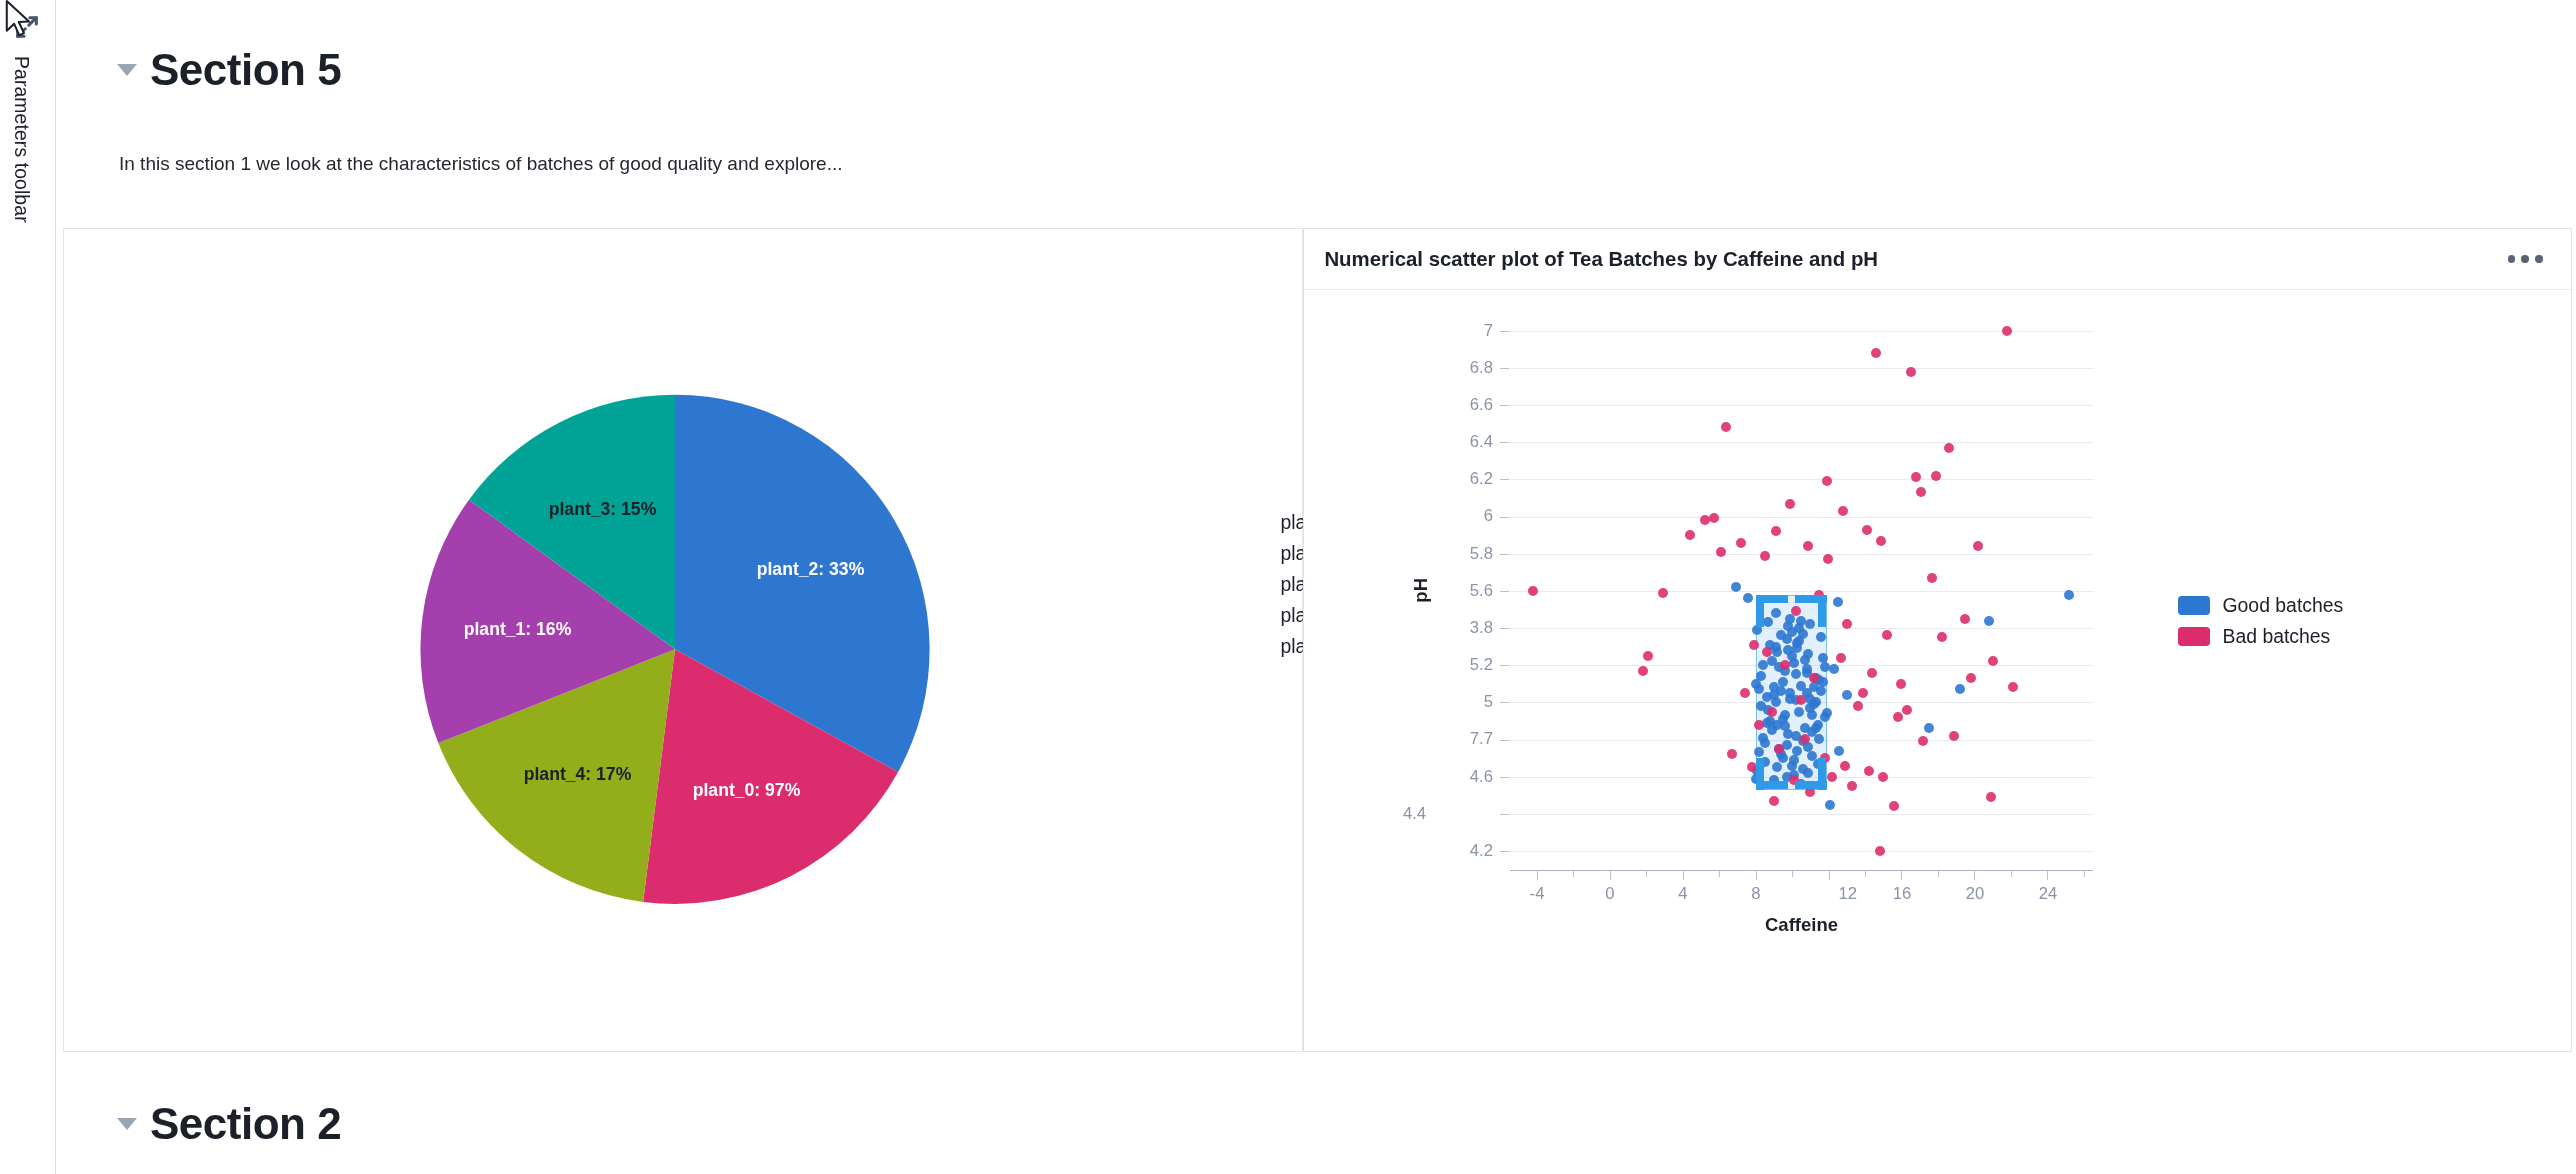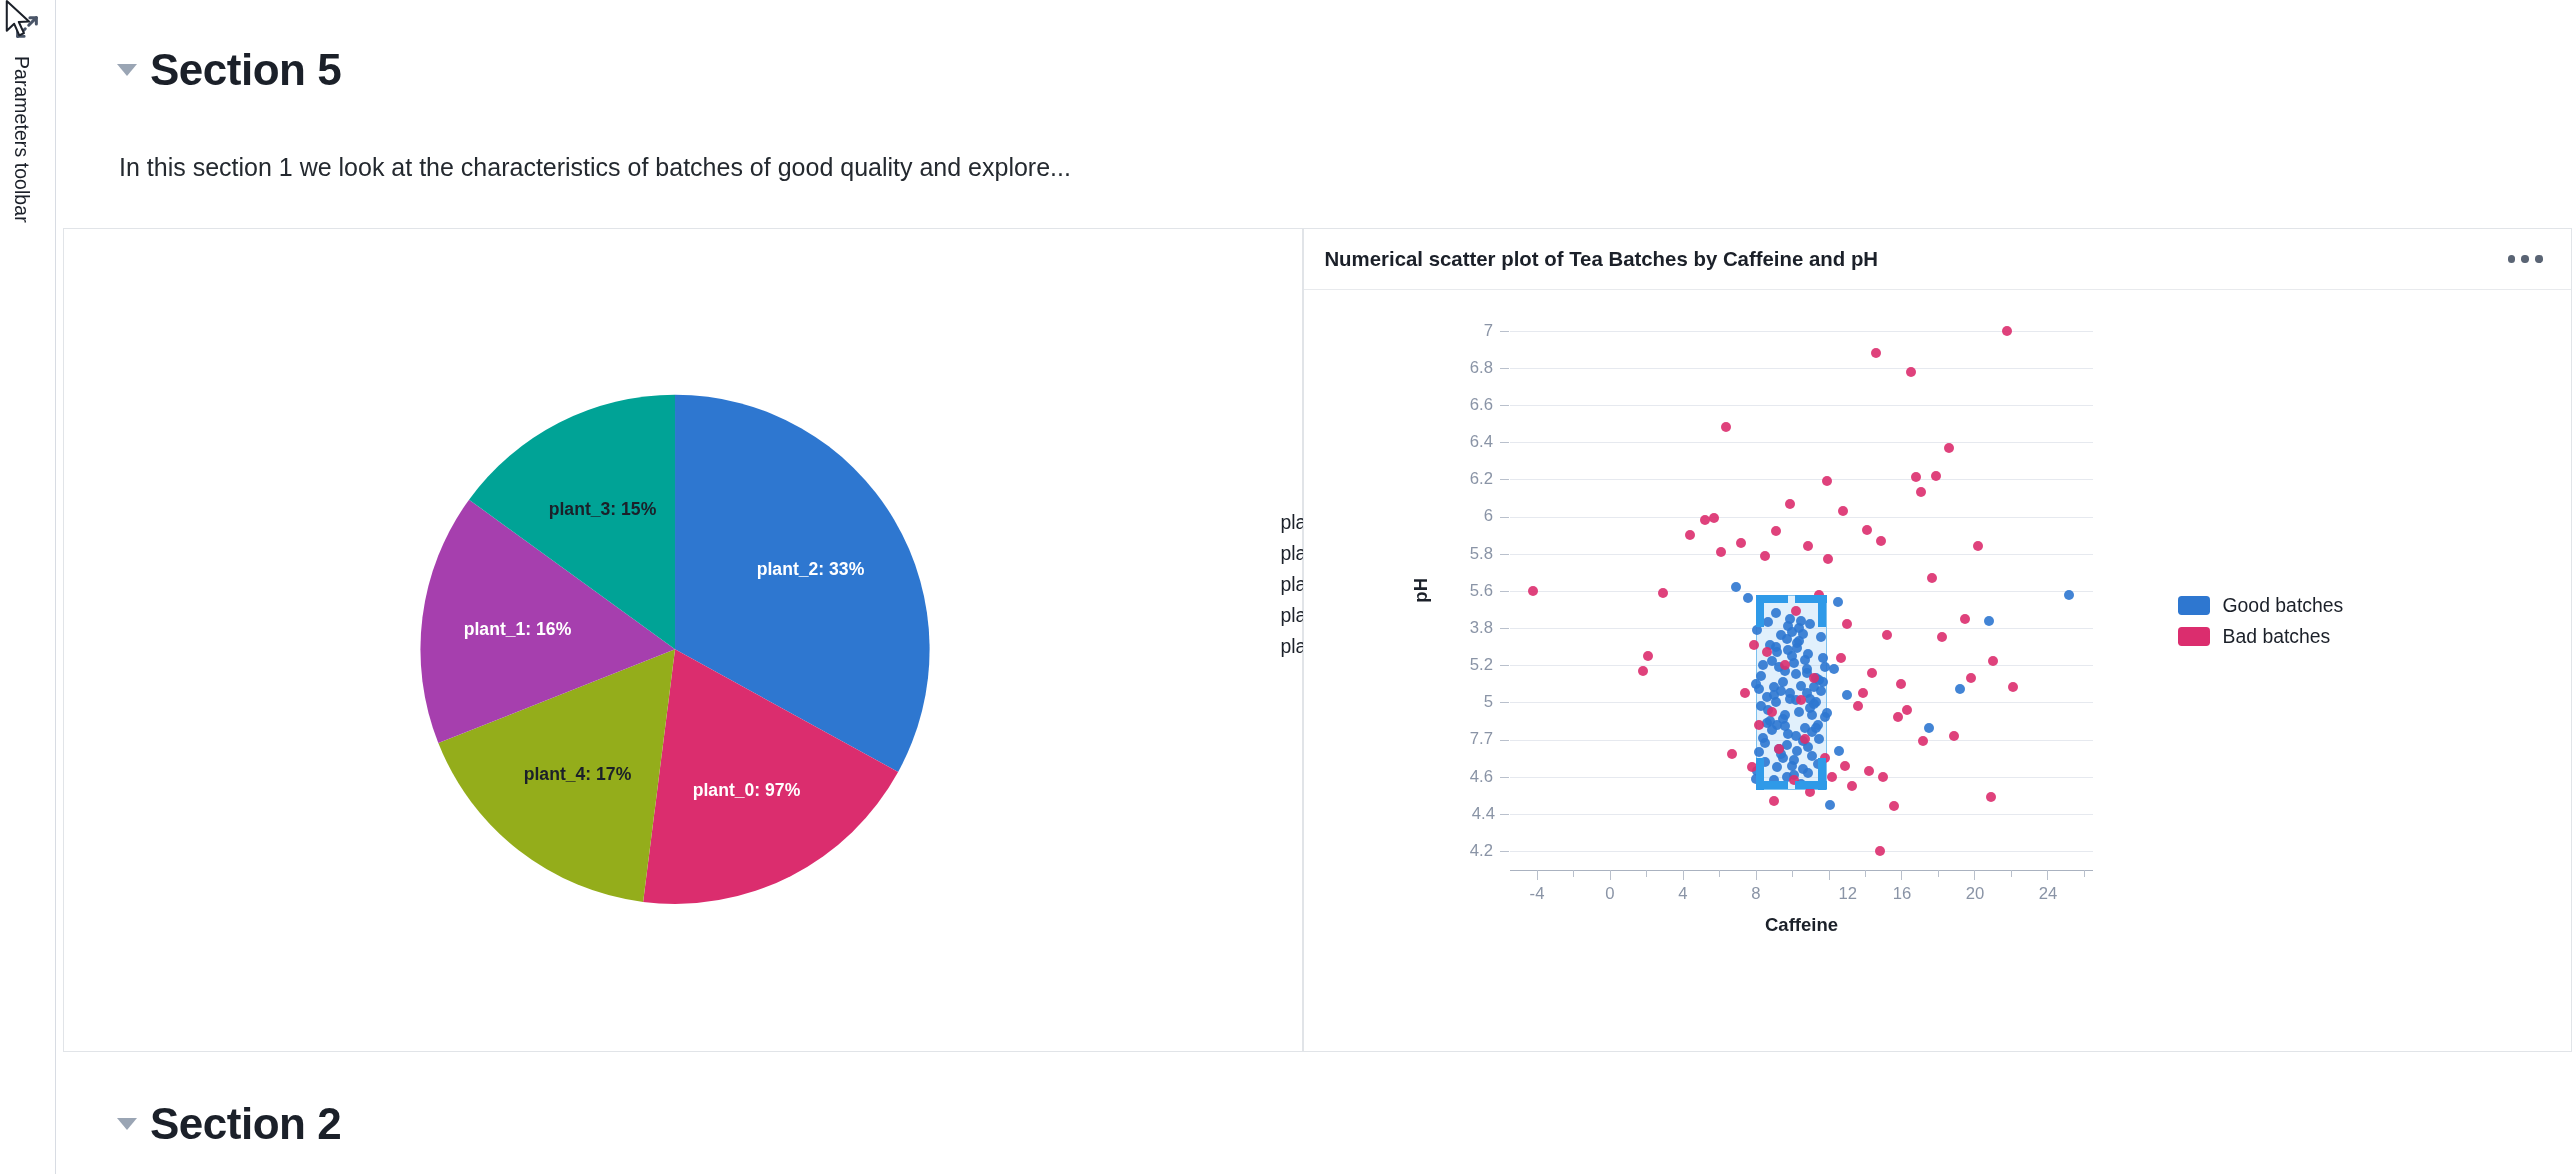--- a/index.html
+++ b/index.html
@@ -45,21 +45,21 @@
   }
   .section-title {
     font-size: 44px; font-weight: 700; color: #1b2029; letter-spacing: -0.5px;
     line-height: 1;
   }
   #sec1-head { left: 61px; top: 48px; }
   #sec2-head { left: 61px; top: 1102px; }
 
   .section-desc {
     position: absolute; left: 63px; top: 153px;
-    font-size: 25px; color: #24292f;
+    font-size: 19px; color: #24292f;
   }
 
   
   .cards { position: absolute; left: 6.5px; top: 228px; width: 2509px; height: 824px; display:flex; }
   .card {
     background: #fff;
     border: 0.9px solid #e1e4e8;
     position: relative;
   }
   #card-pie   { width: 1241px; height: 824px; }
@@ -184,21 +184,21 @@
               <i></i>
           </div>
         </div>
         <div class="card-body">
           <div class="sc-wrap" id="sc-wrap">
               <div class="gridline" style="left: 206px; width: 583px; top: 561px;"></div>
               <div class="tickmark" style="left: 196px; top: 561px; width: 9.3px; height: 0.9px;"></div>
               <div class="axis-tick-lbl" style="left: 0px; width: 189px; text-align: right; top: 551px;">4.2</div>
               <div class="gridline" style="left: 206px; width: 583px; top: 524px;"></div>
               <div class="tickmark" style="left: 196px; top: 524px; width: 9.3px; height: 0.9px;"></div>
-              <div class="axis-tick-lbl" style="left: 2px; width: 189px; text-align: right; top: 514px;">4.4</div>
+              <div class="axis-tick-lbl" style="left: 16px; width: 189px; text-align: center; top: 514px;">4.4</div>
               <div class="gridline" style="left: 206px; width: 583px; top: 487px;"></div>
               <div class="tickmark" style="left: 196px; top: 487px; width: 9.3px; height: 0.9px;"></div>
               <div class="axis-tick-lbl" style="left: 0px; width: 189px; text-align: right; top: 477px;">4.6</div>
               <div class="gridline" style="left: 206px; width: 583px; top: 450px;"></div>
               <div class="tickmark" style="left: 196px; top: 450px; width: 9.3px; height: 0.9px;"></div>
               <div class="axis-tick-lbl" style="left: 0px; width: 189px; text-align: right; top: 439px;">7.7</div>
               <div class="gridline" style="left: 206px; width: 583px; top: 412px;"></div>
               <div class="tickmark" style="left: 196px; top: 412px; width: 9.3px; height: 0.9px;"></div>
               <div class="axis-tick-lbl" style="left: 0px; width: 189px; text-align: right; top: 402px;">5</div>
               <div class="gridline" style="left: 206px; width: 583px; top: 375px;"></div>

